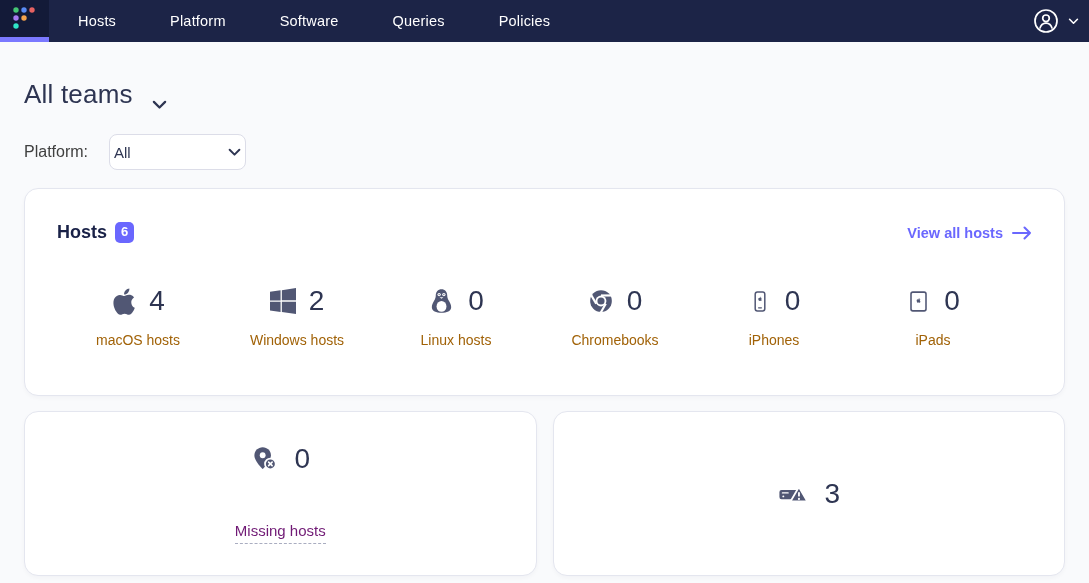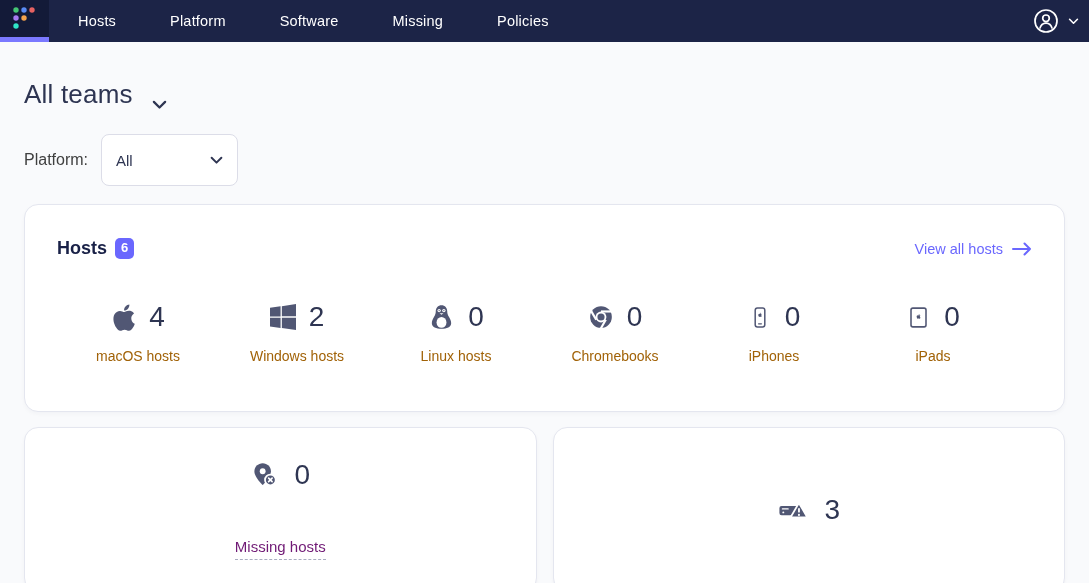--- a/index.html
+++ b/index.html
@@ -19,39 +19,39 @@
   .nav-link { color:#ffffff; font-size:14.5px; letter-spacing:.2px; cursor:pointer; }
   .user-menu { margin-left:auto; display:flex; align-items:center; gap:9px; padding-right:10px; cursor:pointer; }
   
   .main { padding:0 24px; }
   .teams-row { margin-top:37px; display:flex; align-items:flex-end; gap:19px; }
   .teams-title { font-size:26px; font-weight:500; color:#2e3552; letter-spacing:.2px; }
   .teams-chevron { margin-top:4px; cursor:pointer; }
   .platform-row { margin-top:24px; display:flex; align-items:center; gap:13px; }
   .platform-label { font-size:16px; color:#404040; }
   .select-box {
-    width:137px; height:52px; background:#fff; border:1px solid #dcdde8;
+    width:137px; height:36px; background:#fff; border:1px solid #dcdde8;
     border-radius:8px; display:flex; align-items:center; justify-content:space-between;
-    padding:0 14px; font-size:15px; color:#2e3552; cursor:pointer;
+    padding:0 4px; font-size:15px; color:#2e3552; cursor:pointer;margin-left:8px;
   }
   
   .card {
     background:#fff; border:1px solid #e4e6ef; border-radius:14px;
     box-shadow:0 2px 4px rgba(25,33,71,.03);
   }
   .hosts-card { margin-top:18px; height:208px; padding:33px 32px 0 32px; }
   .card-header { display:flex; align-items:center; }
   .card-title { font-size:18px; font-weight:700; color:#192147; }
   .badge {
     margin-left:8px; background:#6a67fe; color:#fff; font-size:13px; font-weight:700;
     border-radius:5px; padding:2px 6px 3px; line-height:1.2;
   }
   .view-all {
     margin-left:auto; display:flex; align-items:center; gap:9px;
-    color:#6a67fe; font-size:14.5px; font-weight:400; text-decoration:none; cursor:pointer;
+    color:#6a67fe; font-size:14.5px; font-weight:700; text-decoration:none; cursor:pointer;
   }
   .platform-stats { display:flex; justify-content:space-between; margin-top:42px; padding:0 44px 0 26px; }
   .stat-tile { display:flex; flex-direction:column; align-items:center; gap:15px; cursor:pointer; min-width:110px; }
   .stat-top { display:flex; align-items:center; gap:13px; }
   .stat-count { font-size:28px; font-weight:400; color:#2e3552; }
   .stat-label { font-size:14px; color:#a16207; }
   .icon { color:#515774; display:inline-flex; }
   
   .summary-row { display:flex; gap:16px; margin-top:15px; }
   .summary-card {
@@ -76,21 +76,21 @@
       <circle cx="20" cy="4" r="2.7" fill="#e66262"></circle>
       <circle cx="4" cy="12" r="2.7" fill="#a87bf2"></circle>
       <circle cx="12" cy="12" r="2.7" fill="#f5a34c"></circle>
       <circle cx="4" cy="20" r="2.7" fill="#2fe6c8"></circle>
     </svg>
   </div>
   <nav class="nav-links">
     <span class="nav-link">Hosts</span>
     <span class="nav-link">Platform</span>
     <span class="nav-link">Software</span>
-    <span class="nav-link">Missing</span>
+    <span class="nav-link">Queries</span>
     <span class="nav-link">Policies</span>
   </nav>
   <div class="user-menu">
     <svg width="26" height="26" viewBox="0 0 26 26" fill="none">
       <circle cx="13" cy="13" r="11" stroke="#fff" stroke-width="1.7"></circle>
       <circle cx="13" cy="10.3" r="3.3" stroke="#fff" stroke-width="1.7"></circle>
       <path d="M6.8 20.6 C7.8 16.8 10.2 15.1 13 15.1 C15.8 15.1 18.2 16.8 19.2 20.6" stroke="#fff" stroke-width="1.7"></path>
     </svg>
     <svg width="11" height="7" viewBox="0 0 12 8" fill="none">
       <path d="M1.5 1.5 L6 6 L10.5 1.5" stroke="#fff" stroke-width="1.8" stroke-linecap="round" stroke-linejoin="round"></path>

